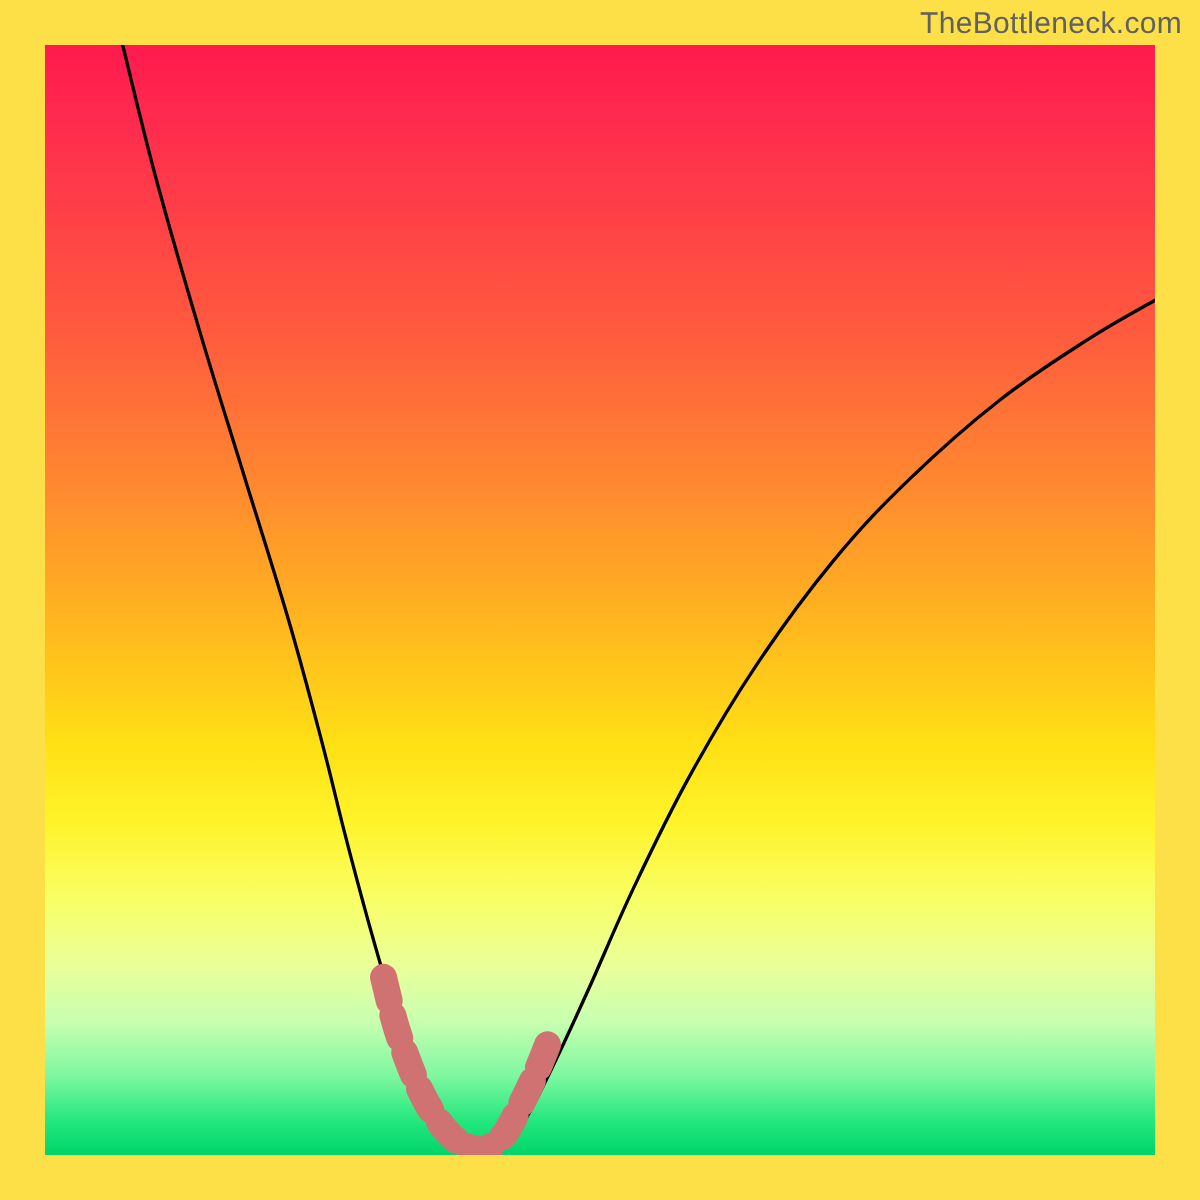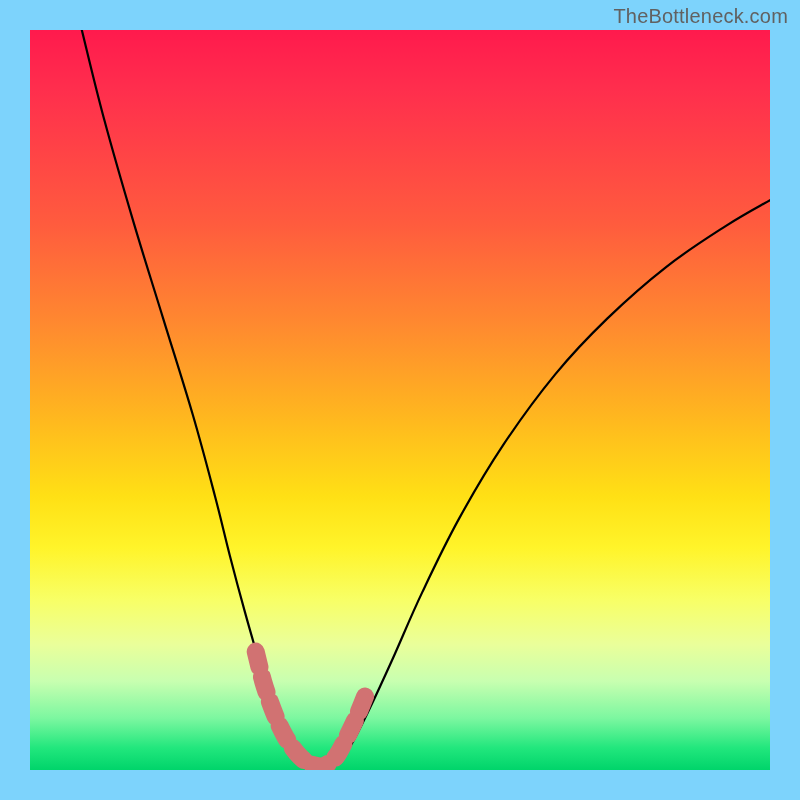--- a/index.html
+++ b/index.html
@@ -10,21 +10,21 @@
     background: #000;
     overflow: hidden;
     font-family: Arial, Helvetica, sans-serif;
   }
   .frame {
     position: absolute;
     left: 0;
     top: 0;
     width: 800px;
     height: 800px;
-    background: #7dd3fc;
+    background: #fde047;
   }
   .plot {
     position: absolute;
     left: 30px;
     top: 30px;
     width: 740px;
     height: 740px;
     
     background: linear-gradient(
       to bottom,

